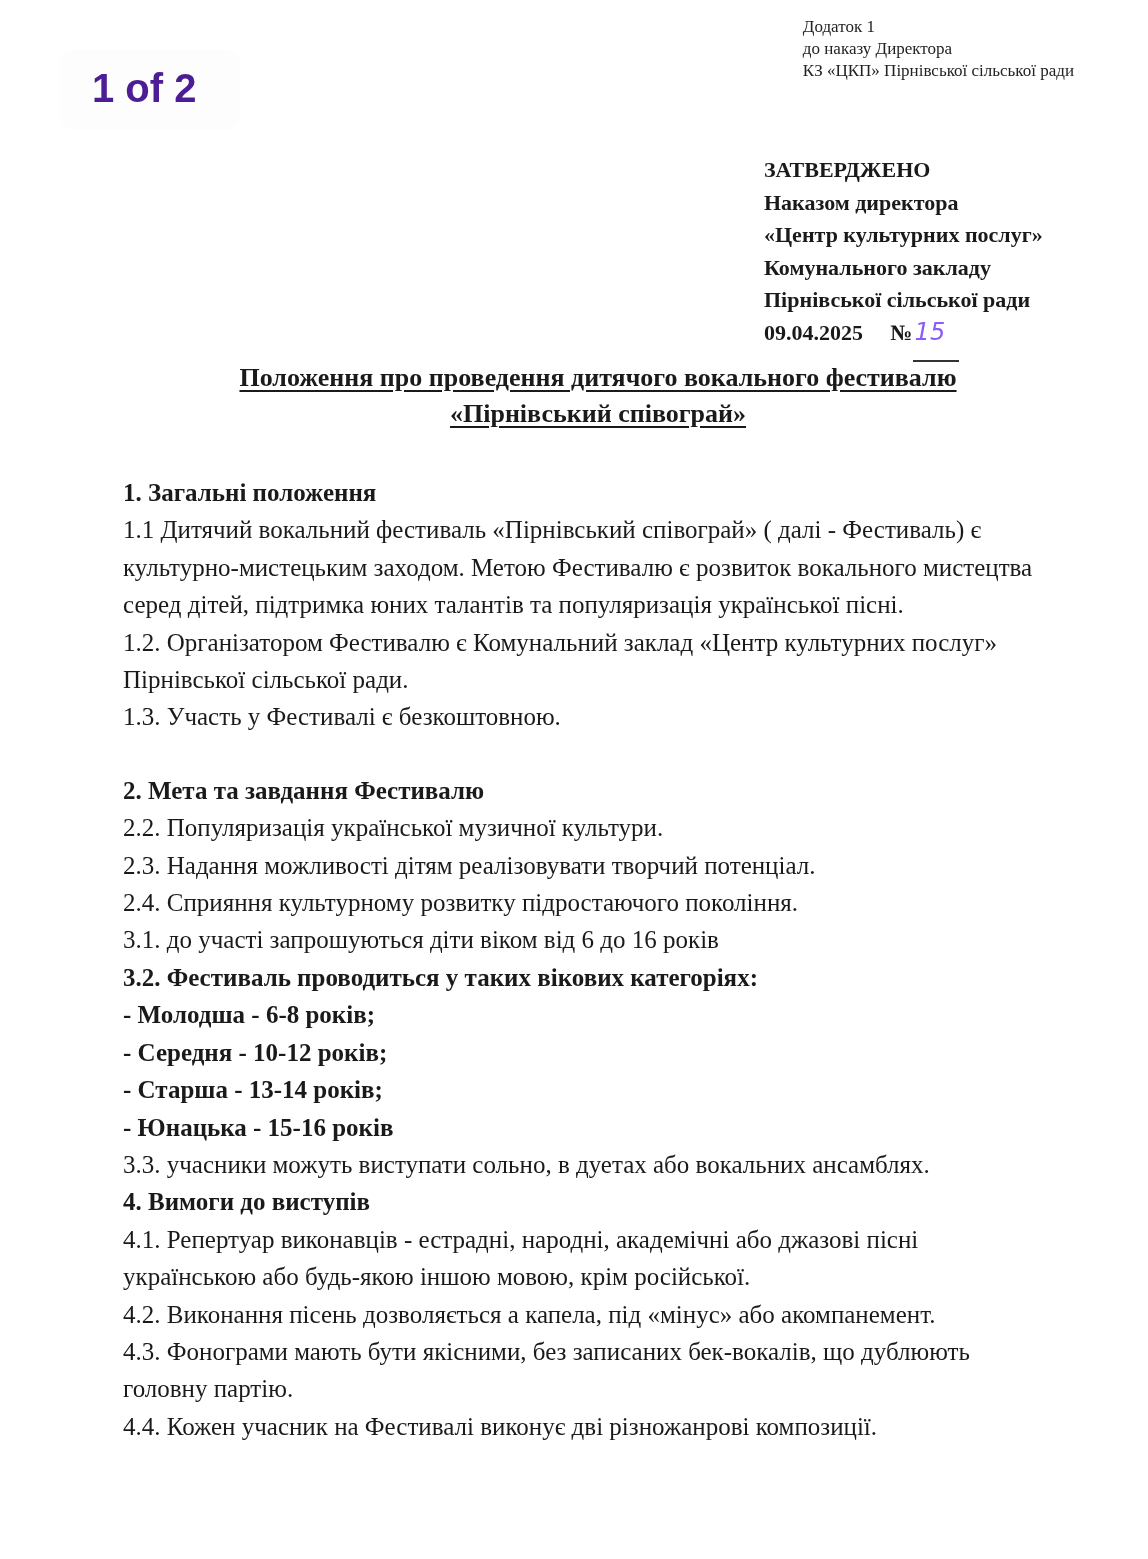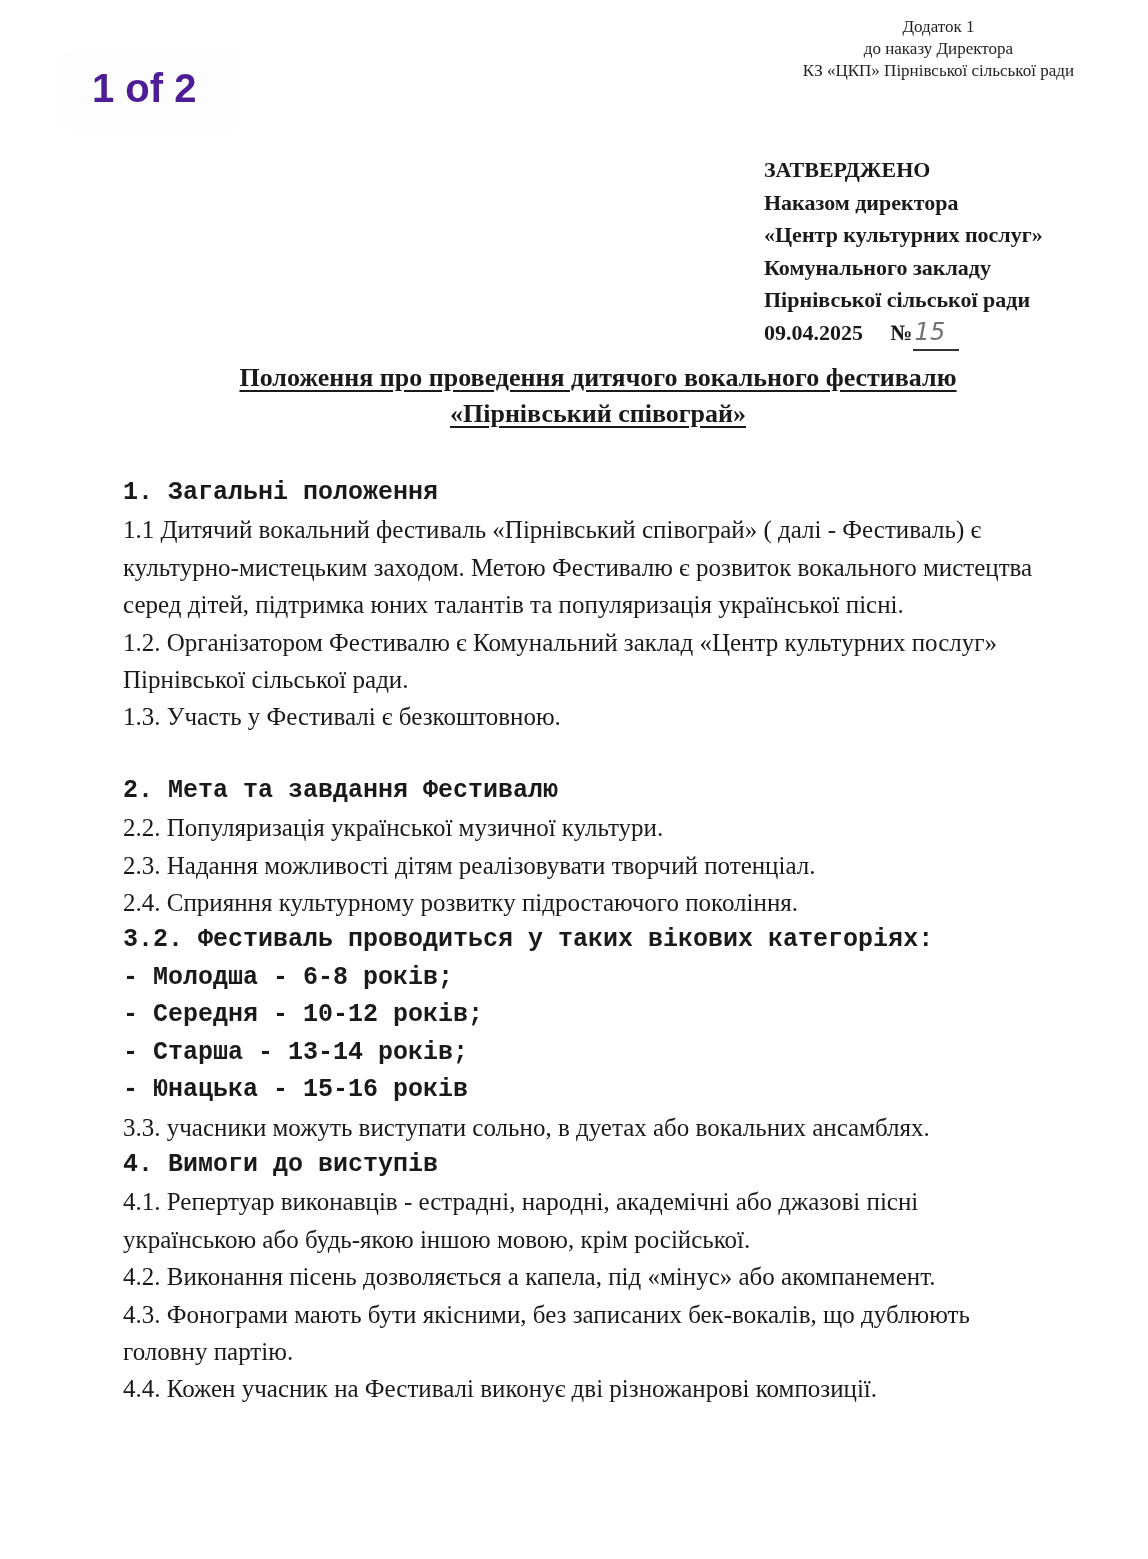--- a/index.html
+++ b/index.html
@@ -10,44 +10,44 @@
   .page-indicator {
     position: absolute; left: 60px; top: 50px; width: 180px; height: 80px;
     background: #fdfdfd; border-radius: 14px;
   }
   .page-indicator span {
     position: absolute; left: 32px; top: 16px;
     font-family: "Liberation Sans", sans-serif; font-weight: bold;
     font-size: 40px; color: #4c1d95;
   }
   .annex {
-    position: absolute; right: 74px; top: 16px; text-align: center;
+    position: absolute; right: 74px; top: 16px; text-align: left;
     font-size: 17px; line-height: 22px; color: #222;
   }
   .approved {
     position: absolute; left: 764px; top: 106px;
     font-weight: bold; font-size: 22px; line-height: 32.6px; color: #1a1a1a; margin-top: 48px;
   }
   .approved .num-row { white-space: pre; }
   .approved .sig {
     display: inline-block; font-family: "DejaVu Sans", sans-serif; font-weight: normal;
-    font-style: italic; color: #737373; font-size: 24px;
-    border-bottom: 2px solid #333; padding: 0 14px 5px 2px; line-height: 24px;
+    font-style: italic; color: #8b5cf6; font-size: 24px;
+    border-bottom: 2px solid #333; padding: 0 14px 16px 2px; line-height: 24px;
   }
   .doc-title {
     position: absolute; left: 0; top: 360px; width: 1196px; text-align: center;
     font-weight: bold; font-size: 26px; line-height: 36px;
   }
   .doc-title div { text-decoration: underline; text-decoration-thickness: 2px; text-underline-offset: 4px; }
   .content {
     position: absolute; left: 123px; top: 474px; width: 930px;
     font-size: 25px; line-height: 37.4px;
   }
   .content p { margin: 0; }
-  .content .h { font-weight: bold; font-family: Liberation Mono, monospace; }
+  .content .h { font-weight: bold; }
   .content .gap { height: 36px; }
 </style>
 </head>
 <body>
 
 <div class="page-indicator">
   <span>1 of 2</span>
 </div>
 
 <div class="annex">
@@ -75,20 +75,21 @@
   <p>1.1 Дитячий вокальний фестиваль «Пірнівський співограй» ( далі - Фестиваль) є культурно-мистецьким заходом. Метою Фестивалю є розвиток вокального мистецтва серед дітей, підтримка юних талантів та популяризація української пісні.</p>
   <p>1.2. Організатором Фестивалю є Комунальний заклад «Центр культурних послуг» Пірнівської сільської ради.</p>
   <p>1.3. Участь у Фестивалі є безкоштовною.</p>
   <div class="gap"></div>
 
   <p class="h">2. Мета та завдання Фестивалю</p>
   <p>2.2. Популяризація  української музичної культури.</p>
   <p>2.3. Надання можливості дітям реалізовувати творчий потенціал.</p>
   <p>2.4. Сприяння культурному розвитку підростаючого покоління.</p>
 
+  <p>3.1. до участі запрошуються діти віком від 6 до 16 років</p>
   <p class="h">3.2. Фестиваль проводиться у таких вікових категоріях:</p>
   <p class="h">- Молодша - 6-8  років;</p>
   <p class="h">- Середня - 10-12 років;</p>
   <p class="h">- Старша - 13-14 років;</p>
   <p class="h">- Юнацька - 15-16 років</p>
   <p>3.3. учасники можуть виступати сольно, в дуетах або вокальних ансамблях.</p>
 
   <p class="h">4. Вимоги до виступів</p>
   <p>4.1. Репертуар виконавців - естрадні, народні, академічні або джазові пісні українською або будь-якою іншою мовою, крім російської.</p>
   <p>4.2. Виконання пісень дозволяється а капела, під «мінус» або акомпанемент.</p>

